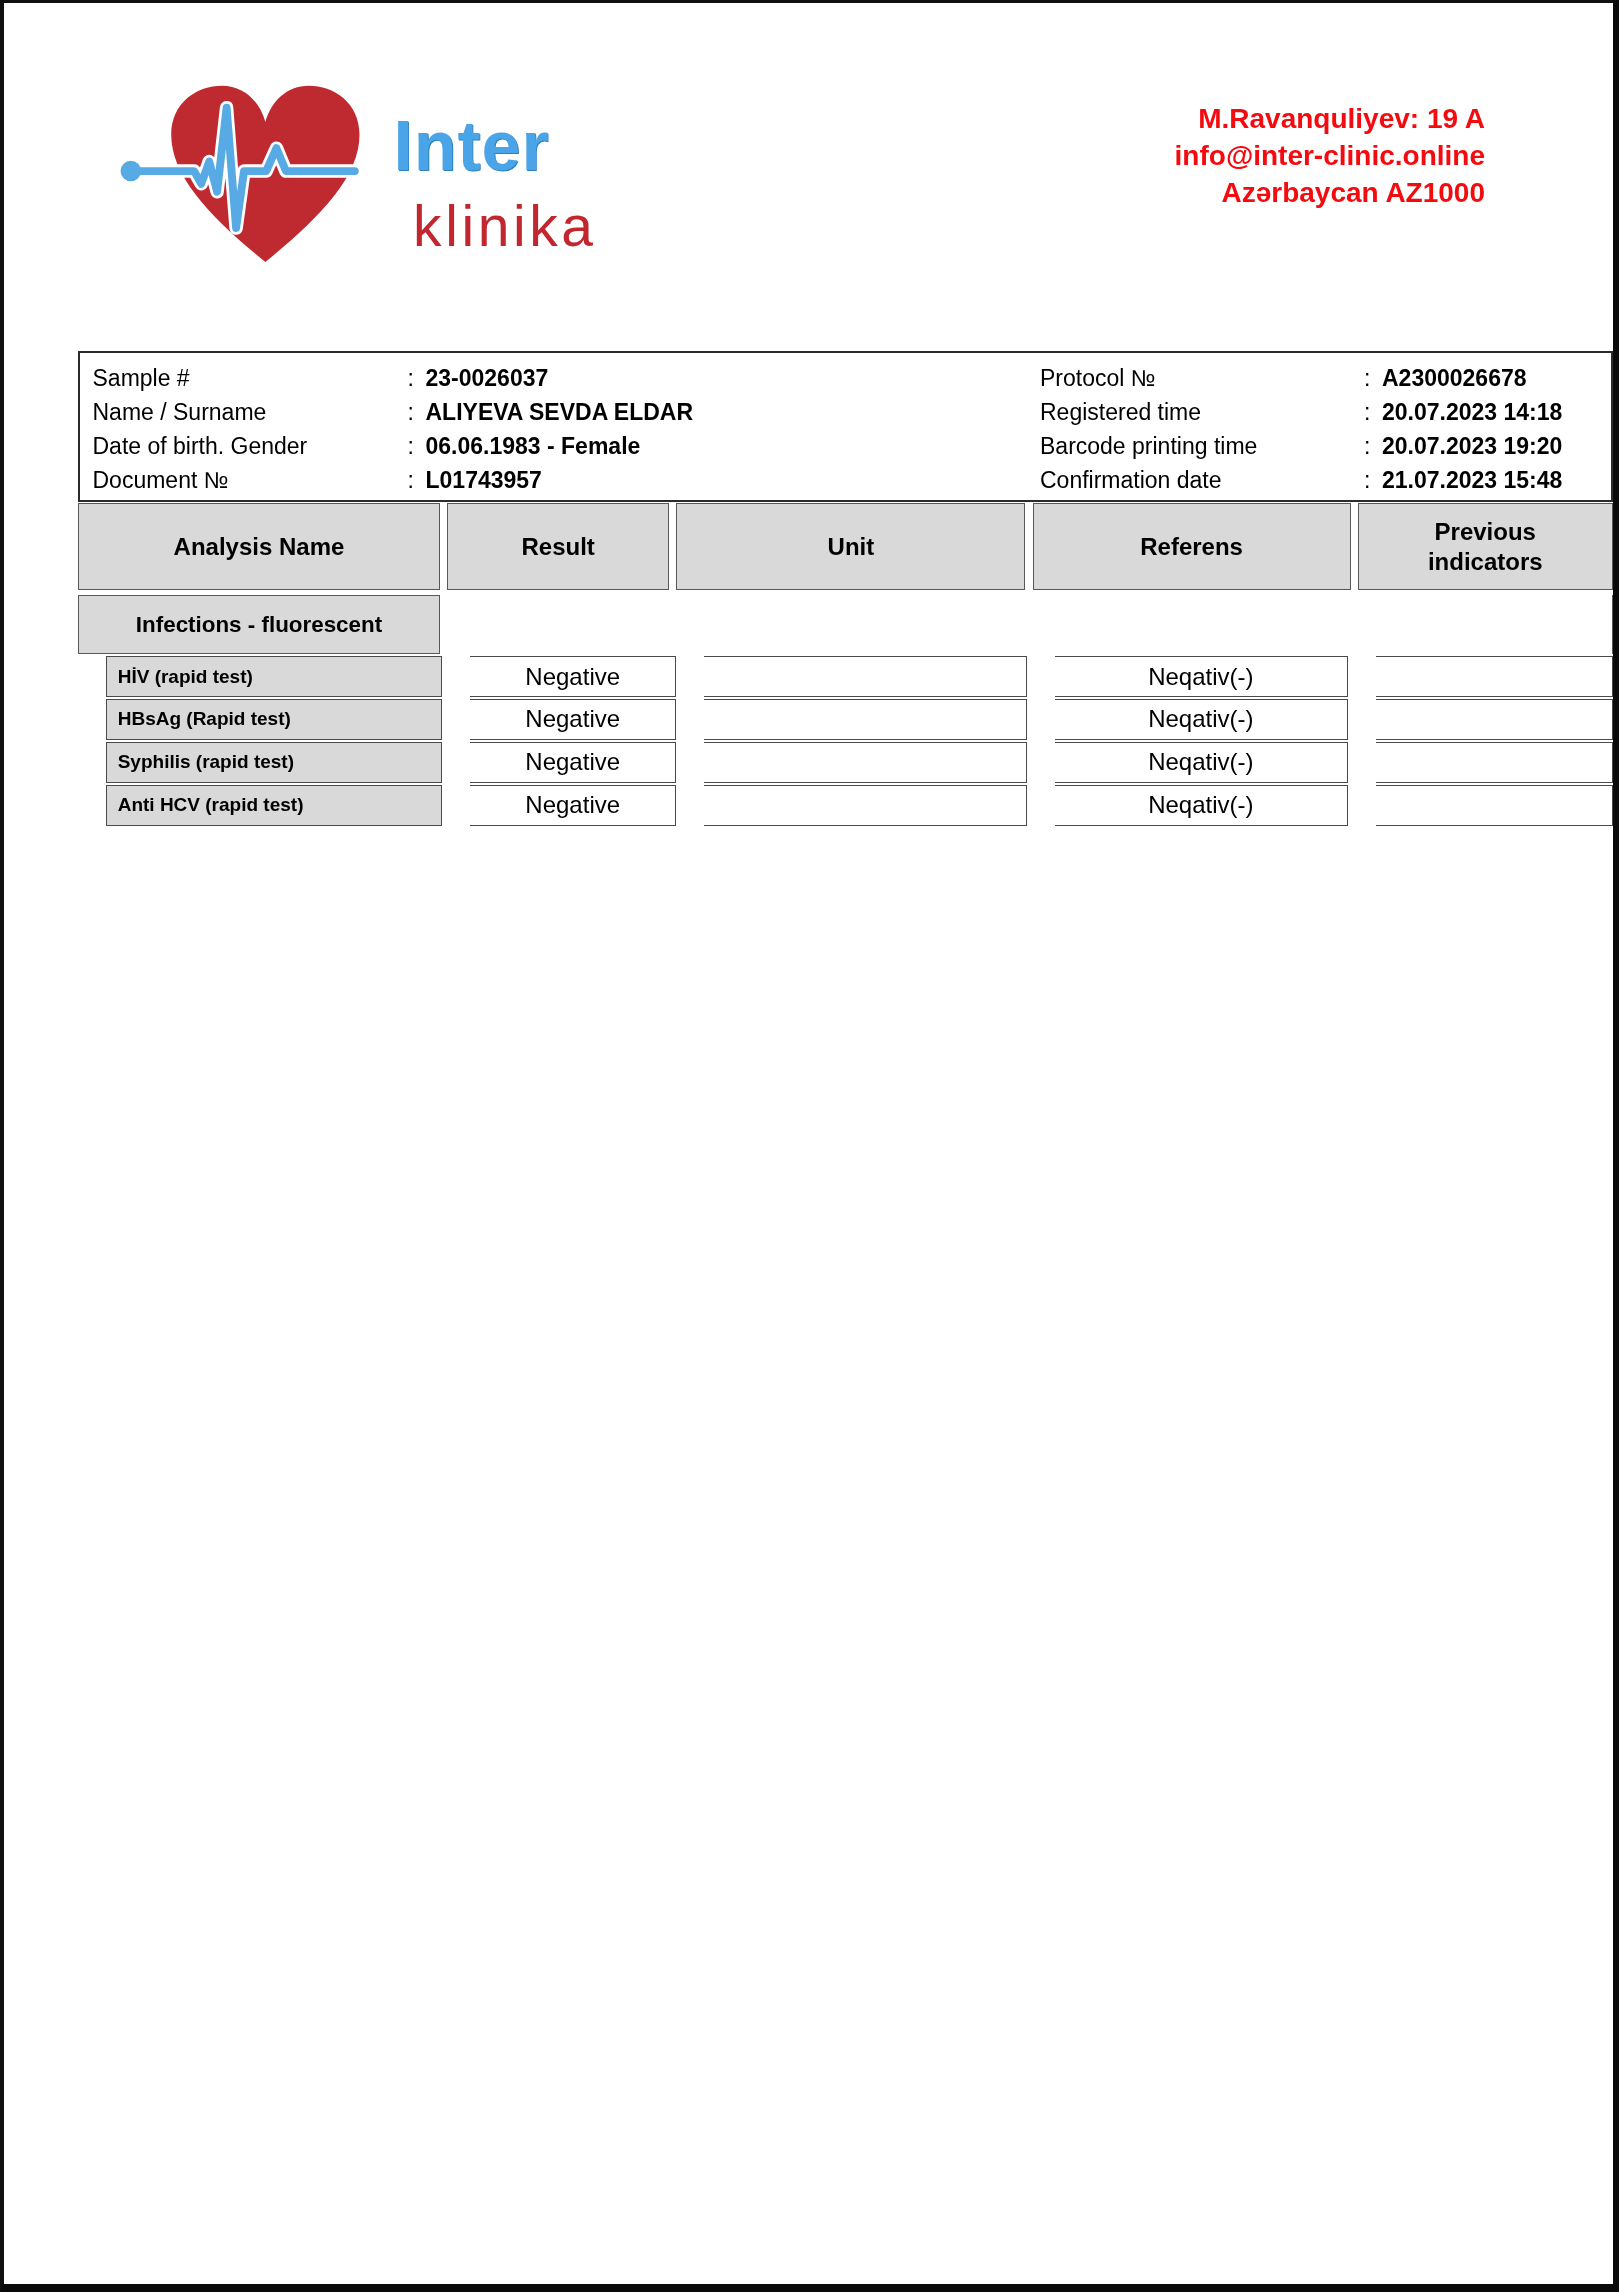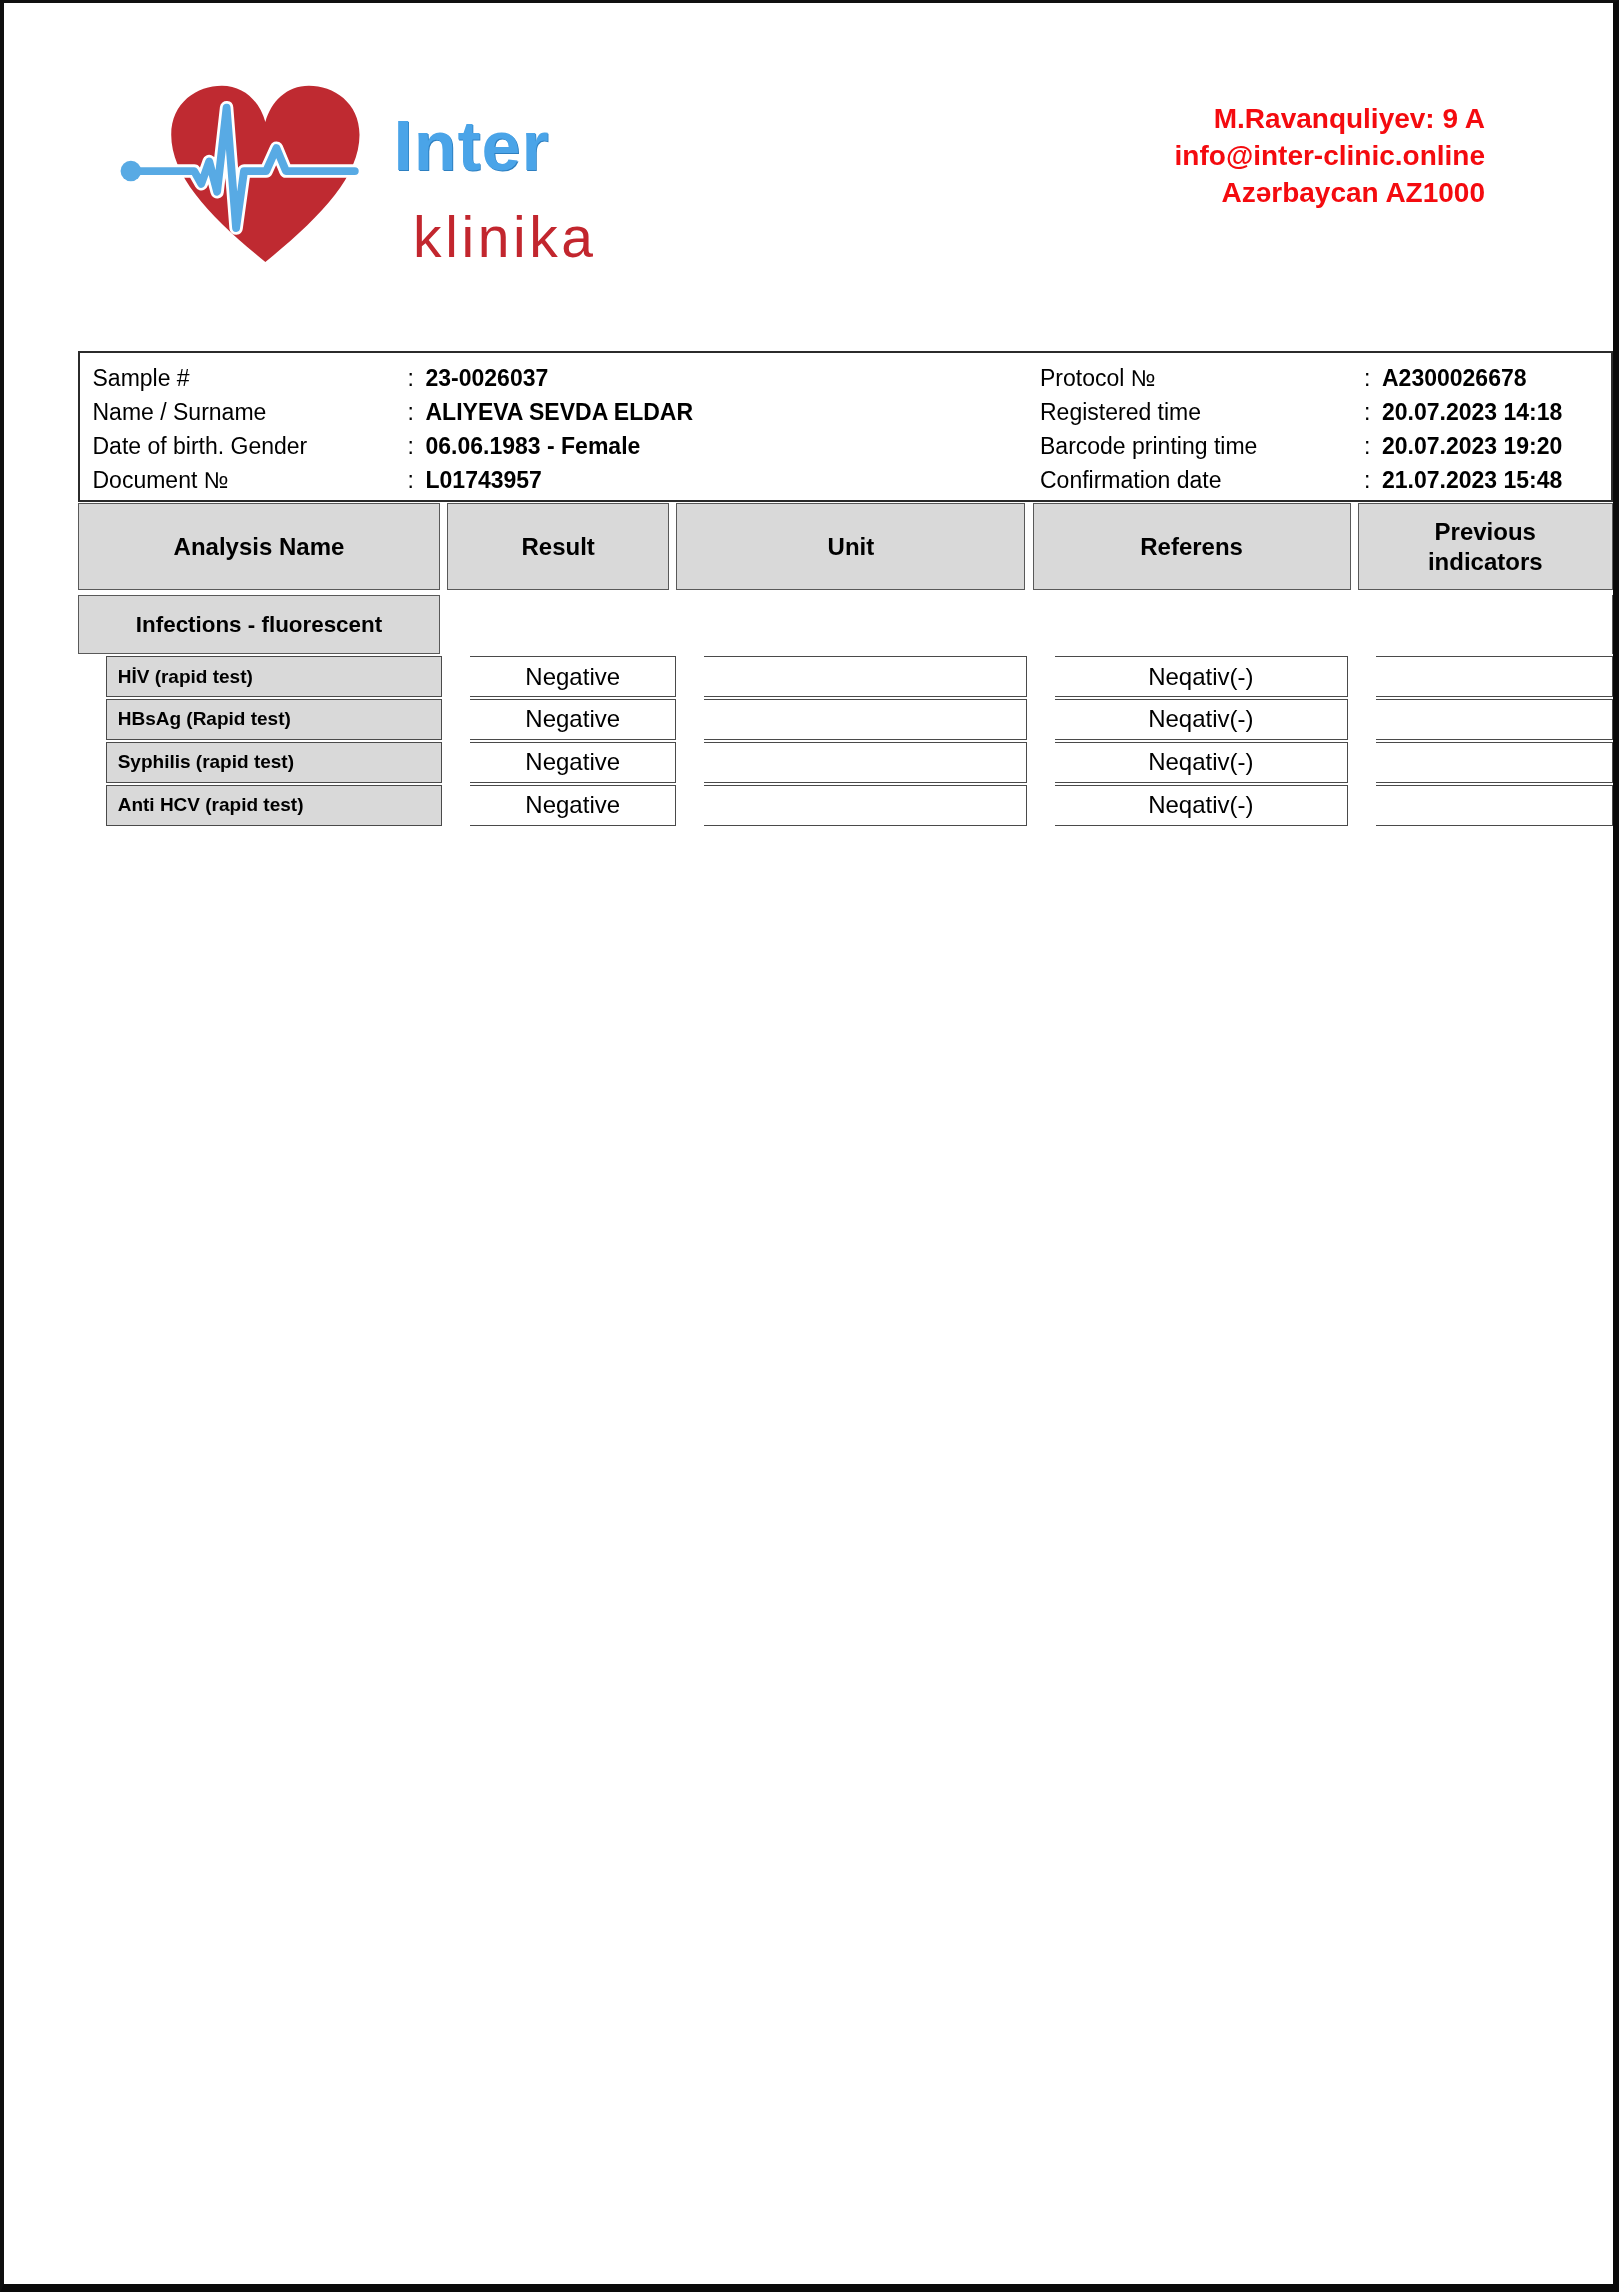--- a/index.html
+++ b/index.html
@@ -21,21 +21,21 @@
   .logo{position:absolute;left:115px;top:52px;display:flex;align-items:flex-start;}
   .logo svg{display:block;}
   .logo-text{margin-left:5.4px;margin-top:56px;}
   .logo-inter{
     font-size:70px;font-weight:800;color:#4aa4e8;
     letter-spacing:0.9px;line-height:1;
     text-shadow:0.9px 0.9px 0 #2d7fc0;
   }
   .logo-klinika{
     font-size:57px;font-weight:400;color:#c2262e;
-    letter-spacing:3.6px;line-height:1;margin-top:28px;margin-left:19.7px;
+    letter-spacing:3.6px;line-height:1;margin-top:17px;margin-left:19.7px;
   }
 
   
   .contact{
     position:absolute;right:128px;top:97px;
     text-align:right;color:#f40b0f;font-weight:700;
     font-size:28px;line-height:37px;
   }
 
   
@@ -99,21 +99,21 @@
       <polyline points="16,132 95,132 104,148 114,120 124,158 136,52 148,204 158,132 186,132 199,103 211,132 298,132" fill="none" stroke="#58aae4" stroke-width="10" stroke-linejoin="round" stroke-linecap="round"></polyline>
       <circle cx="15" cy="132" r="13" fill="#58aae4"></circle>
     </svg>
     <div class="logo-text">
       <div class="logo-inter">Inter</div>
       <div class="logo-klinika">klinika</div>
     </div>
   </div>
 
   <div class="contact">
-    <div>M.Ravanquliyev: 9 A</div>
+    <div>M.Ravanquliyev: 19 A</div>
     <div>info@inter-clinic.online</div>
     <div>Azərbaycan AZ1000</div>
   </div>
 
   <div class="info-box">
     <div class="info-col info-left">
       <div class="row">
         <span class="lbl">Sample #</span>
         <span class="colon">:</span>
         <span class="val">23-0026037</span>

